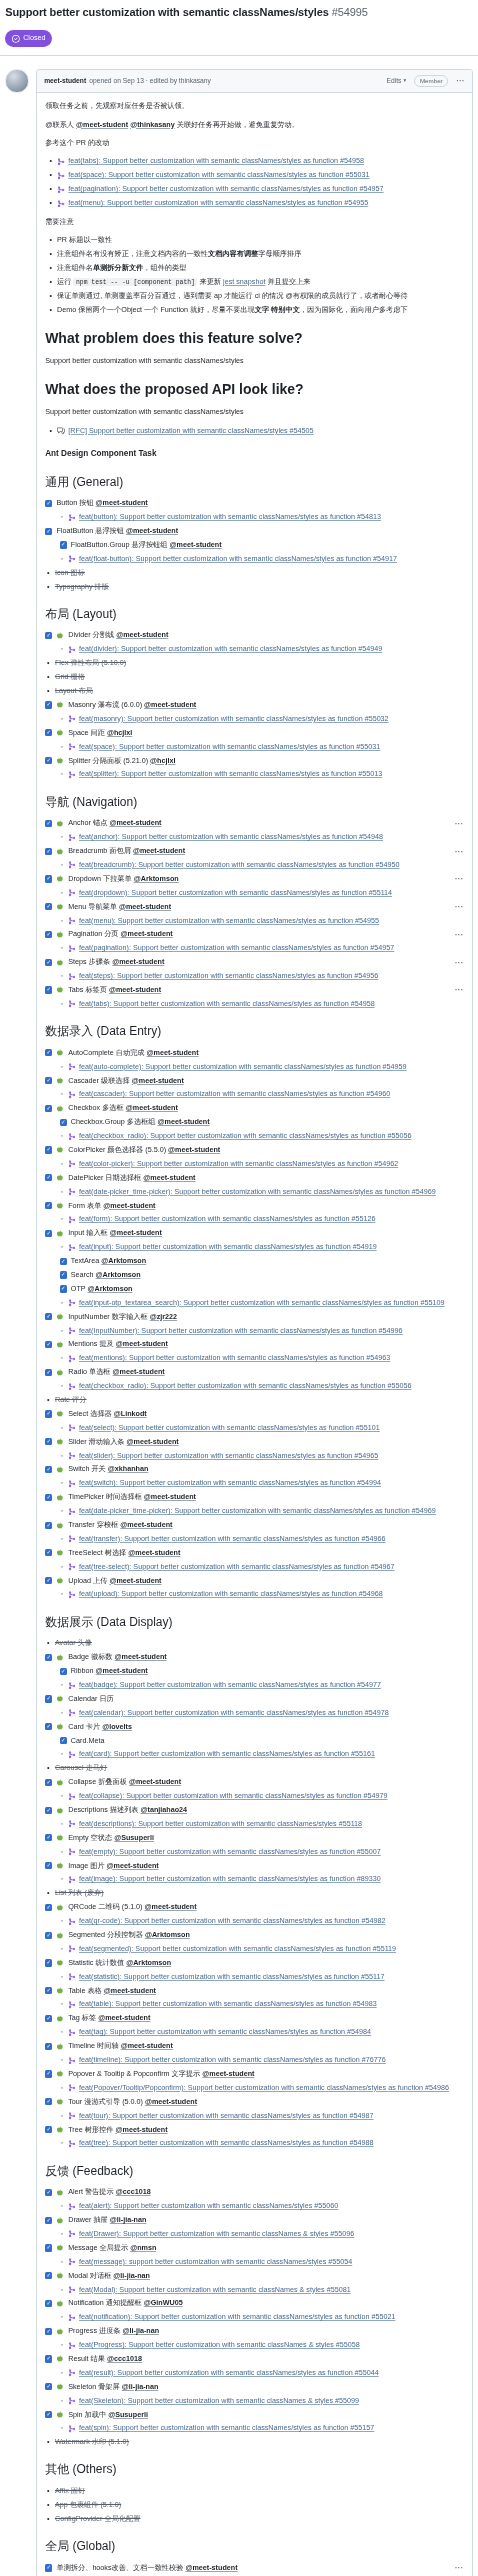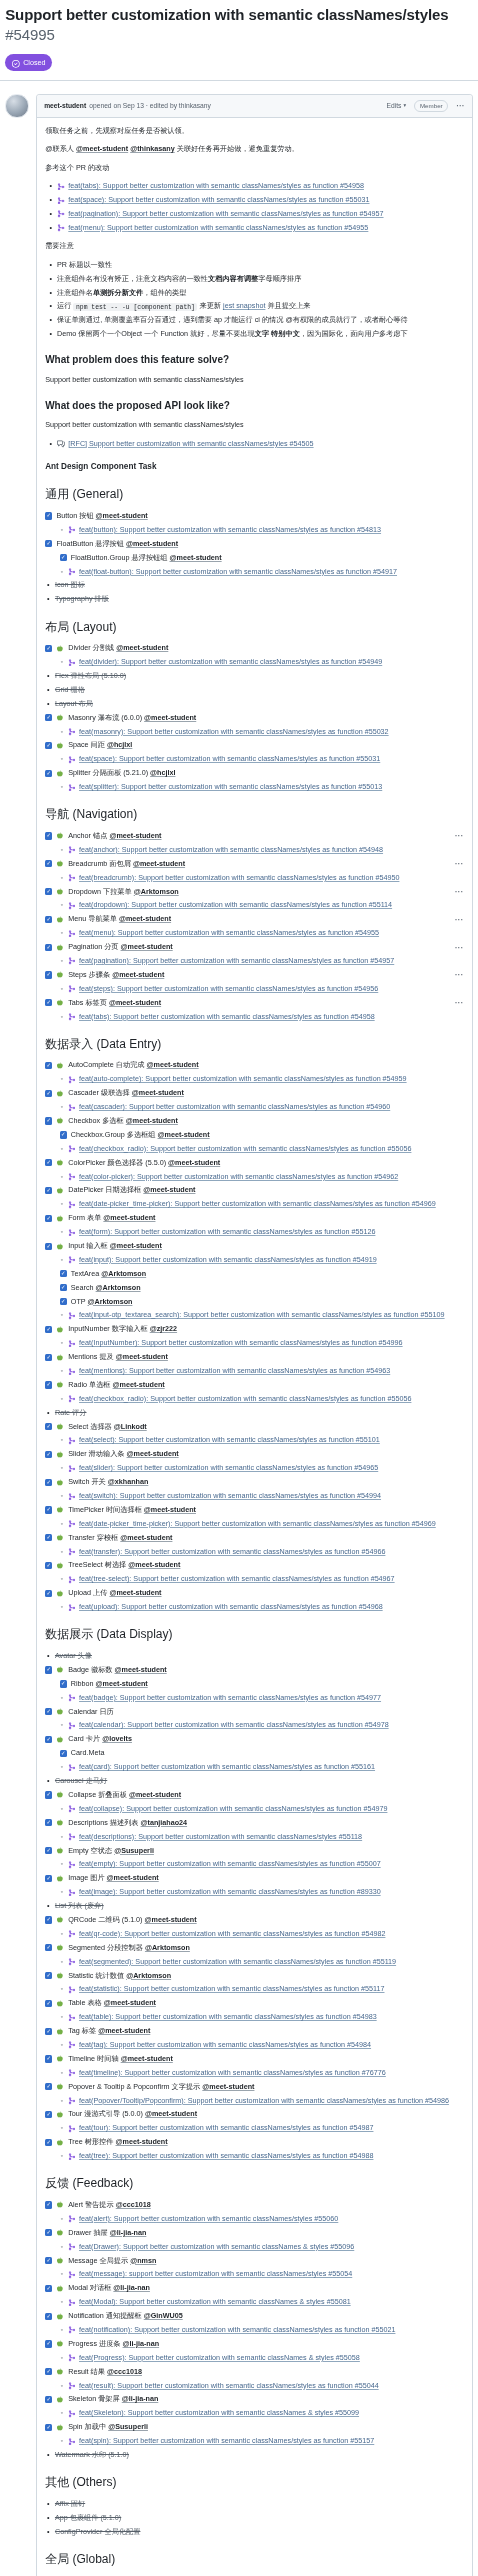--- a/index.html
+++ b/index.html
@@ -1,18 +1,18 @@
 <!DOCTYPE html>
 <html style="font-size:8.2px"><head>
 <meta charset="utf-8">
 <style>
   html,body{margin:0;padding:0;background:#fff;}
   body{color:#1f2328;font-family:"Liberation Sans","DejaVu Sans",sans-serif;font-size:7.2px;line-height:1.5;}
   .page{width:478px;min-height:2591px;margin:0 auto;padding:3.1px 5.2px 20.6px;box-sizing:border-box;position:relative;}
-  h1.issue-title{font-size:15px;font-weight:600;line-height:1.3;margin:2.1px 0 10.3px;letter-spacing:-0.1px;}
+  h1.issue-title{font-size:11px;font-weight:600;line-height:1.3;margin:2.1px 0 10.3px;letter-spacing:-0.1px;}
   .issue-number{color:#59636e;font-weight:400;}
   .state-row{margin:0 0 5.2px;}
   .state-badge{display:inline-flex;align-items:center;gap:3.6px;background:#8250df;color:#fff;border-radius:515px;padding:3.1px 6.7px;font-size:7.2px;font-weight:500;justify-content:space-between;}
   .state-badge svg{display:block;}
   hr.top-divider{border:none;border-top:0.5px solid #d1d9e0;margin:8.2px -5.2px 0;}
   .comment-wrap{display:flex;gap:7.2px;margin-top:13.4px;}
   .avatar{width:21.6px;height:21.6px;border-radius:50%;flex:0 0 auto;background:radial-gradient(circle at 35% 28%,#d7dee6 0%,#9aa7b5 55%,#6d7887 100%);border:0.5px solid #e3e8ee;}
   .comment-card{flex:1;min-width:0;border:0.5px solid #d1d9e0;border-radius:3.1px;}
   .comment-header{display:flex;align-items:center;background:#f6f8fa;border-bottom:0.5px solid #d1d9e0;border-radius:3.1px 3.1px 0 0;padding:4.6px 7.2px;font-size:6.7px;color:#1f2328;}
   .author{font-weight:600;}
@@ -25,21 +25,21 @@
   .comment-body{padding:8.2px 8.2px 9.3px;}
   .comment-body p{margin:0 0 7.7px;}
   ul.flat{list-style:none;margin:0 0 7.7px;padding:0 0 0 3.1px;}
   .ref-item{display:flex;align-items:flex-start;gap:3.6px;margin:3.1px 0;}
   .dot-bullet{flex:0 0 auto;width:5.2px;text-align:center;color:#1f2328;}
   .icon{flex:0 0 auto;display:inline-flex;margin-top:1.5px;}
   a{cursor:pointer;}
   .body-link,.pr-link{color:#47688e;text-decoration:underline;text-decoration-color:#8fa7bd;}
   .mention{color:#1f2328;font-weight:600;text-decoration:underline;text-decoration-color:#9aa4ad;}
   code.inline{background:#eff1f3;border-radius:2.1px;padding:0.5px 2.6px;font-family:"Liberation Mono","DejaVu Sans Mono",monospace;font-size:6.4px;}
-  h3.md{font-size:10px;font-weight:600;margin:12.4px 0 7.2px;}
+  h3.md{font-size:14px;font-weight:600;margin:12.4px 0 7.2px;}
   .h4{font-size:8.2px;font-weight:700;margin:11.3px 0 7.7px;}
   .section-title{font-size:12px;font-weight:400;margin:12.4px 0 7.7px;}
   .task-row{position:relative;display:flex;align-items:flex-start;gap:4.1px;margin:3.1px 0;padding-right:15.5px;}
   .cb{flex:0 0 auto;width:7.2px;height:7.2px;margin-top:1.5px;background:#316dca;border-radius:1.5px;color:#fff;font-size:5.4px;line-height:7.2px;text-align:center;font-weight:700;}
   .task-label{min-width:0;}
   .children{padding-left:14.4px;}
   .pr-line{display:flex;align-items:flex-start;gap:3.6px;margin:3.1px 0;}
   .sub-bullet{flex:0 0 auto;color:#59636e;width:4.6px;text-align:center;}
   .struck-row{display:flex;align-items:flex-start;gap:4.1px;margin:3.1px 0;padding-left:0.5px;}
   del{color:#57606a;text-align:center;}

